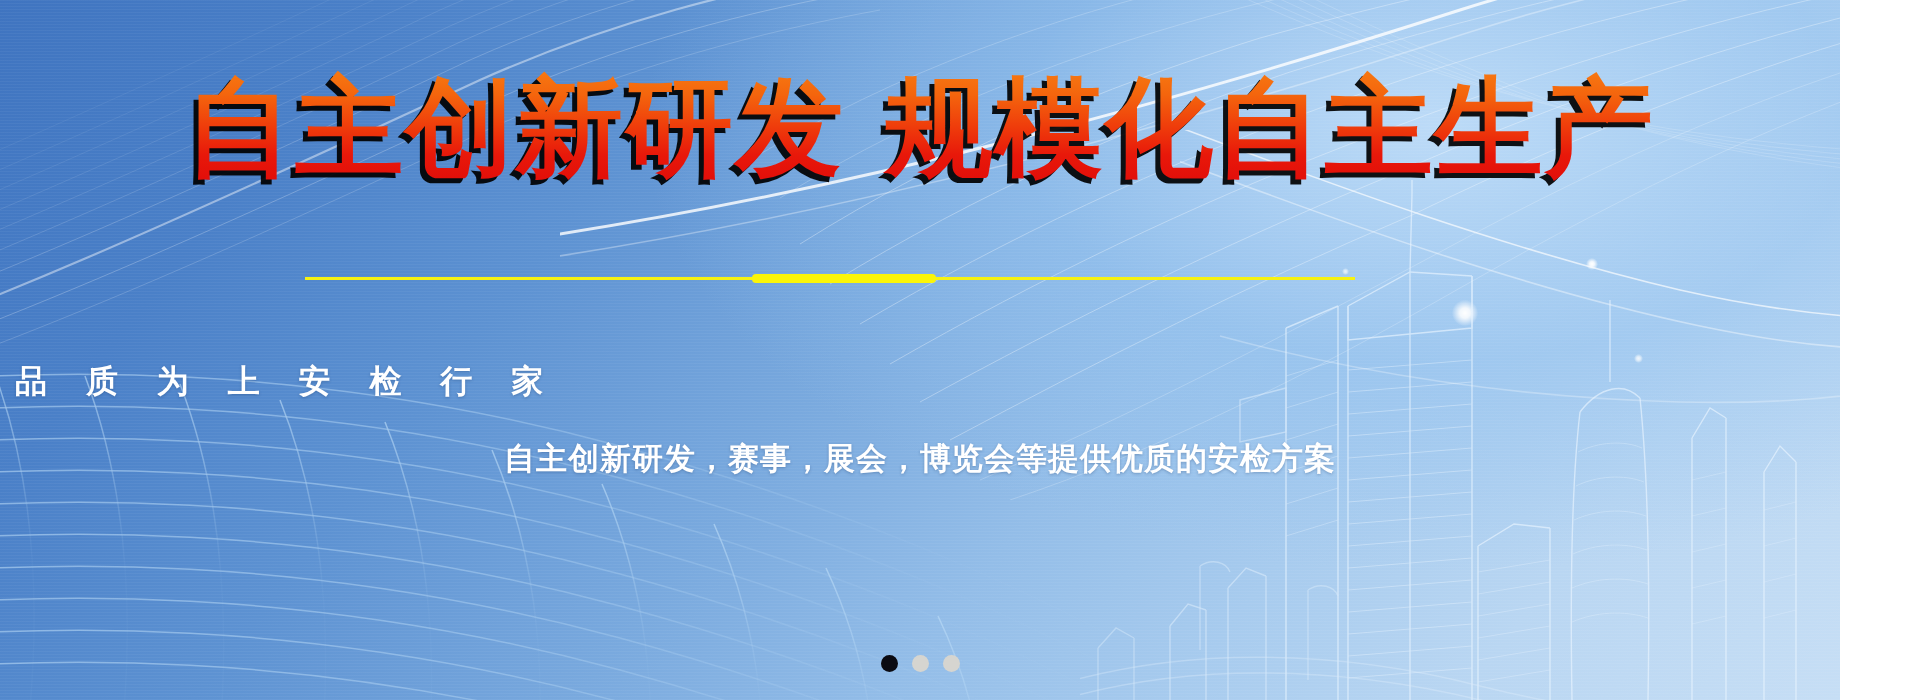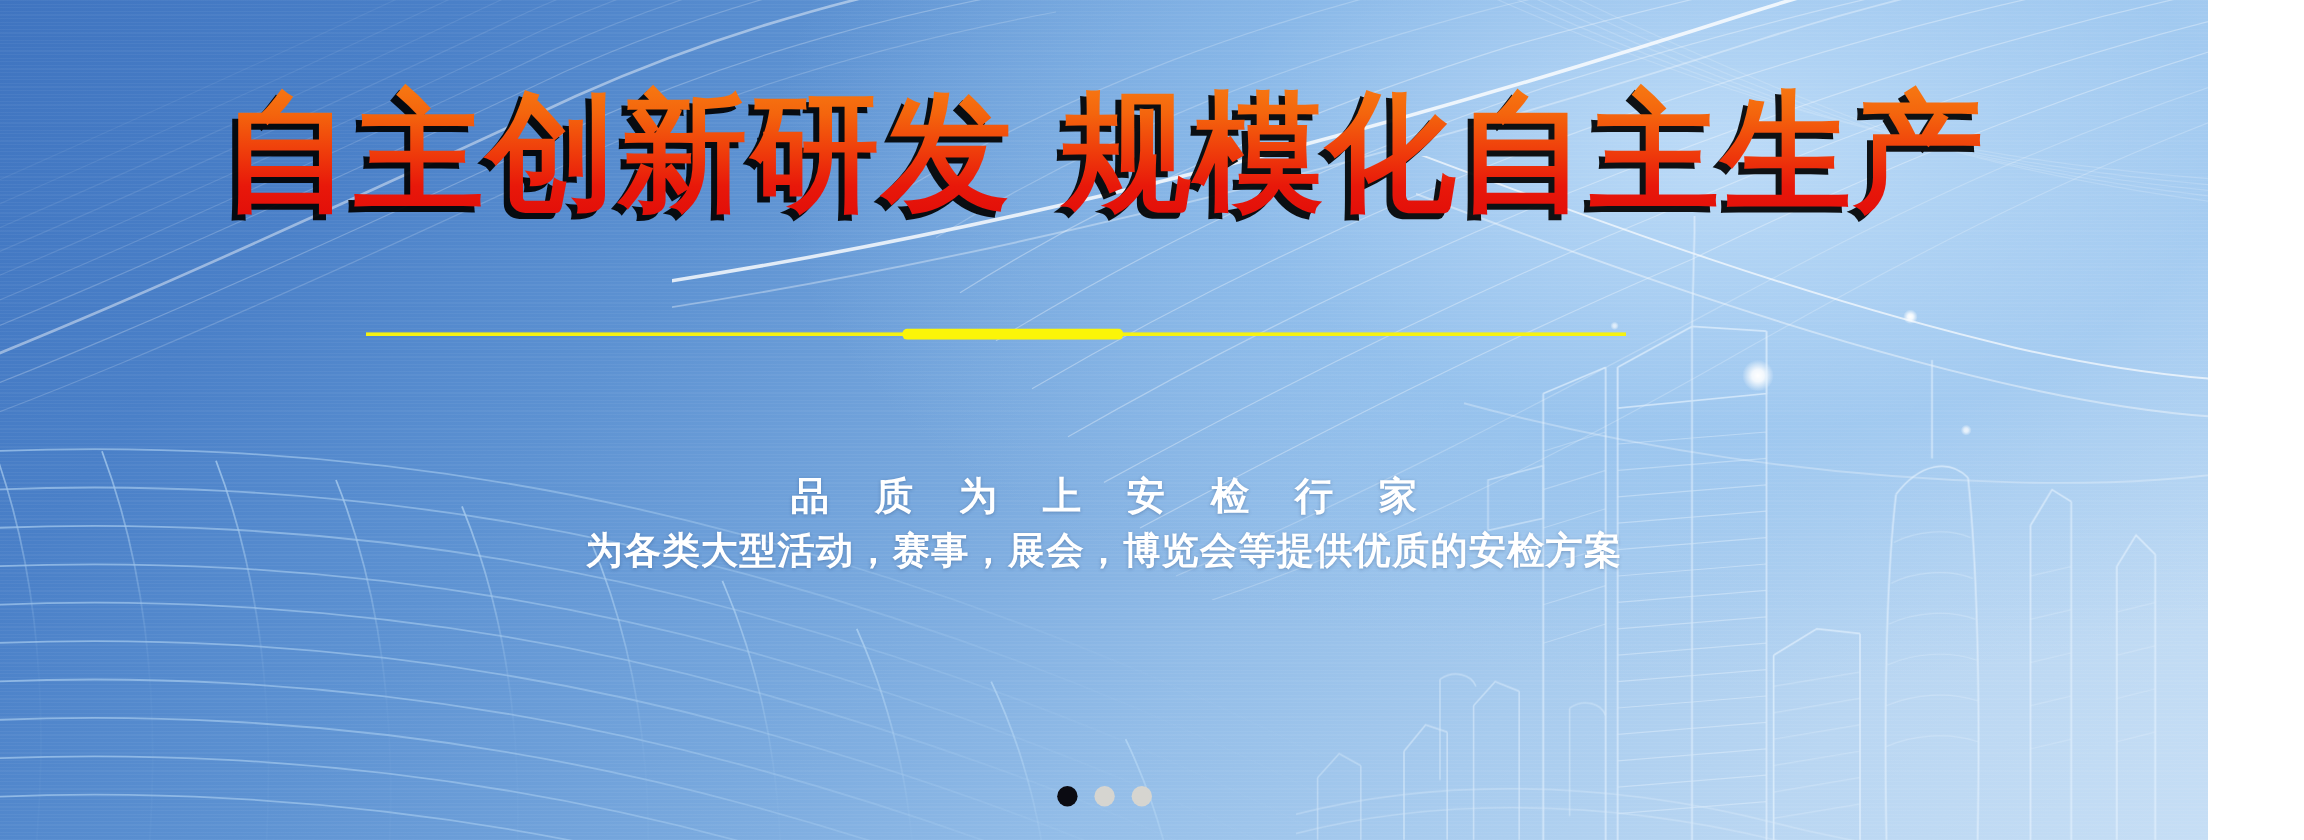--- a/index.html
+++ b/index.html
@@ -132,30 +132,29 @@
     left:752px;
     width:184px;
     height:9px;
     background:#fbf508;
     border-radius:4px;
   }
 
   
   .slogan-main{
     position:absolute;
-    top:392px; left:0; right:0;
-    text-align:center;
+    top:360px; left:0; right:0;
+    text-align:left;
     color:#ffffff;
     font-size:32px;
     font-weight:bold;
     letter-spacing:15px;
     text-indent:15px;
     text-shadow:0 1px 3px rgba(20,50,95,0.30);
     white-space:nowrap;
-    font-family:Liberation Serif, serif;
   }
   .slogan-sub{
     position:absolute;
     top:438px; left:0; right:0;
     text-align:center;
     color:#ffffff;
     font-size:31px;
     font-weight:bold;
     letter-spacing:1px;
     text-shadow:0 1px 3px rgba(20,50,95,0.30);
@@ -388,21 +387,21 @@
   <div class="content">
 
     <h1 class="headline">自主创新研发 规模化自主生产</h1>
 
     <div class="divider-wrap">
       <div class="divider-line"></div>
       <div class="divider-core"></div>
     </div>
 
     <div class="slogan-main">品 质 为 上   安 检 行 家</div>
-    <div class="slogan-sub">为各类大型活动，赛事，展会，博览会等提供优质的安检方案</div>
+    <div class="slogan-sub">自主创新研发，赛事，展会，博览会等提供优质的安检方案</div>
 
     <div class="dots">
       <span class="dot active" style="background: rgb(11, 11, 18);"></span>
       <span class="dot" style="background: rgb(214, 213, 208);"></span>
       <span class="dot" style="background: rgb(214, 213, 208);"></span>
     </div>
 
   </div>
 </div>
 

